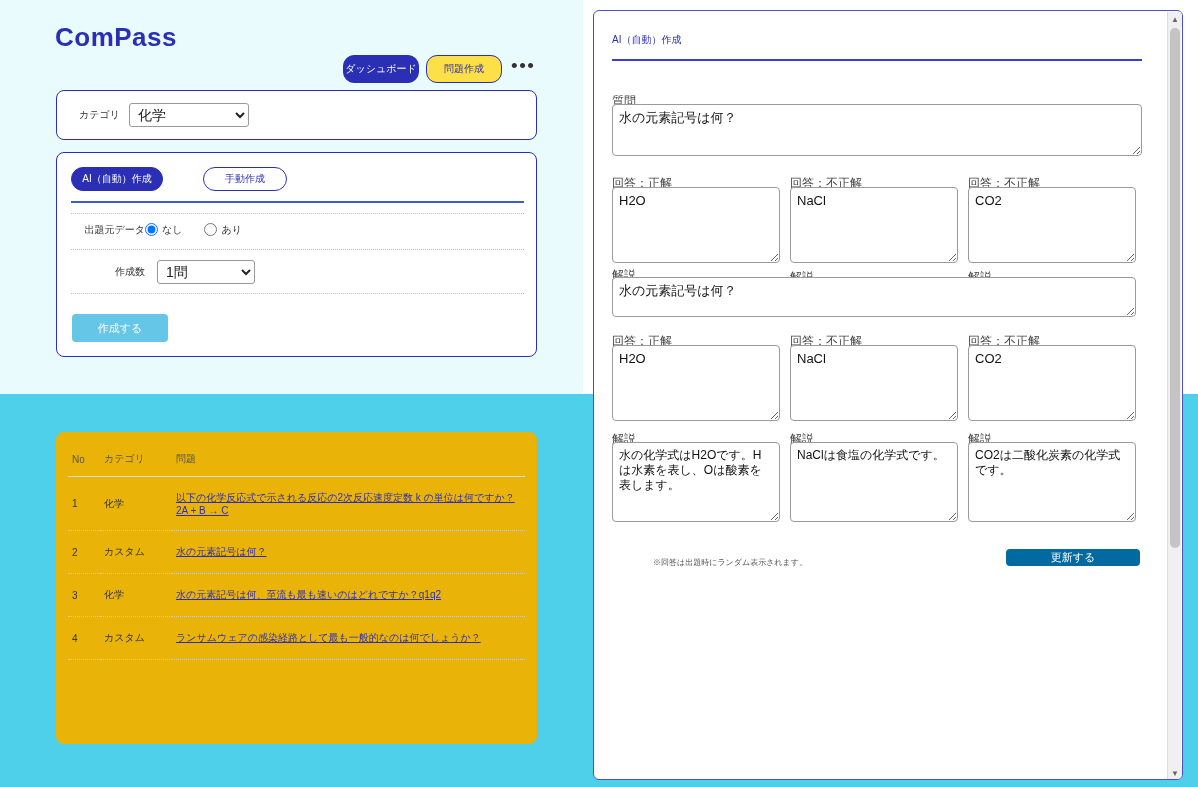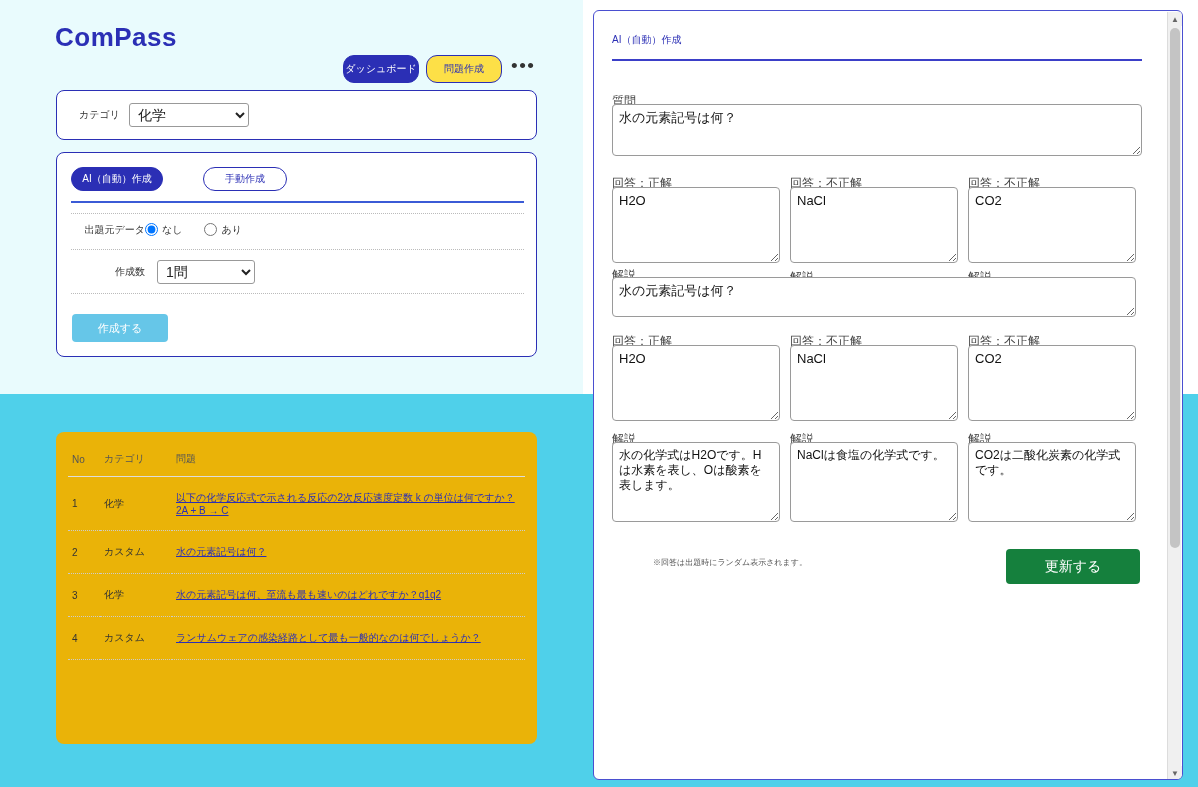--- a/index.html
+++ b/index.html
@@ -289,26 +289,26 @@
   .note {
     position: absolute;
     left: 20px; top: 545px;
     font-size: 8px;
     color: #555;
     margin-left: 41px;
   }
   .btn-update {
     position: absolute;
     left: 1026px; top: 539px;
-    width: 134px; height: 35px;
-    background: #15803d;
+    width: 134px; height: 17px;
+    background: #0369a1;
     color: #ffffff;
     border: none;
     border-radius: 4px;
-    font-size: 14px;
+    font-size: 11px;
     font-family: "Liberation Sans", sans-serif;
     cursor: pointer;
   }
 
   
   .scrollbar {
     position: absolute;
     right: 1px; top: 1px;
     width: 14px; height: 768px;
     background: #f0f0f0;

